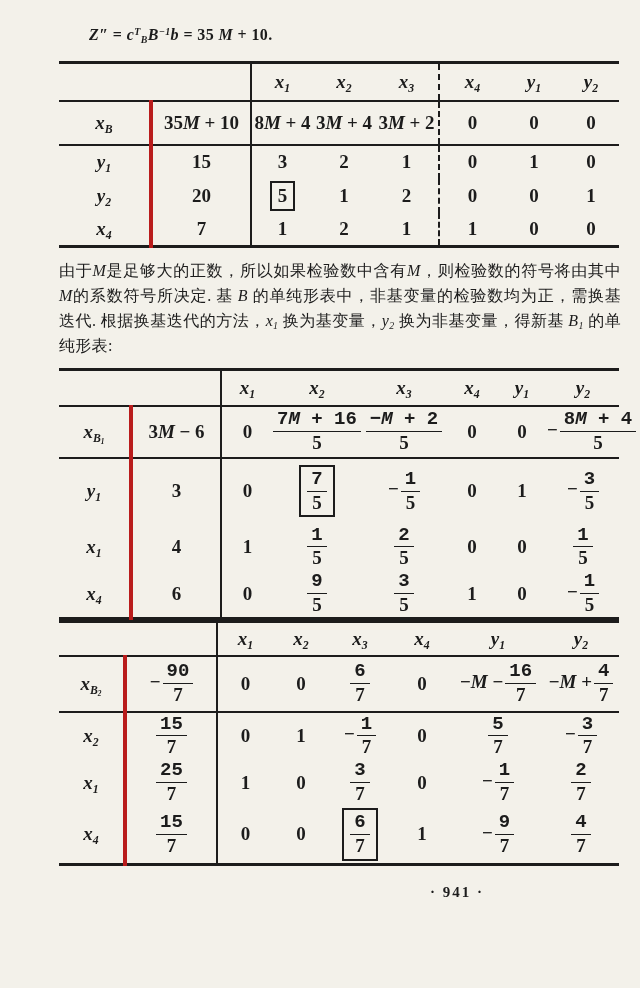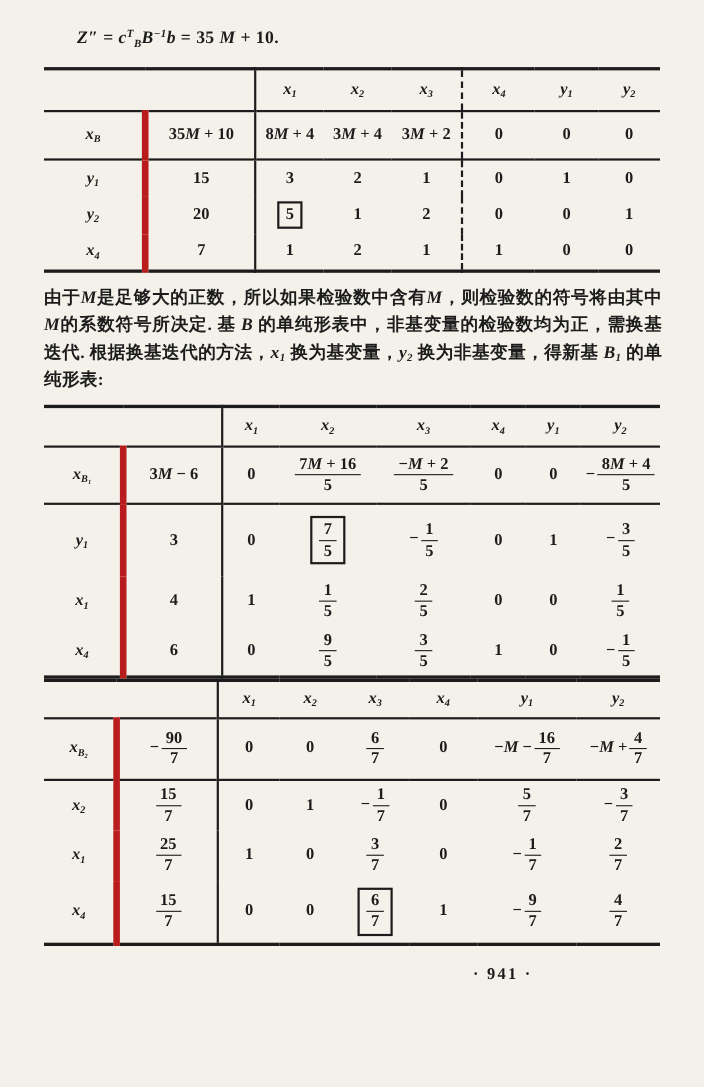--- a/index.html
+++ b/index.html
@@ -7,57 +7,57 @@
   body {
     background: #e9e7e1;
     font-family: "Liberation Serif", "DejaVu Serif", serif;
     color: #1c1c1c;
     overflow: hidden;
   }
   .page {
     position: relative;
     width: 640px; height: 988px;
     background: #f3f1ea;
-    padding: 16px 38px 0 40px;
+    padding: 16px 38px 0 59px;
   }
 
   
   .equations { margin: 4px 0 12px 30px; }
   .eq {
     font-size: 16px; line-height: 29px;
     font-weight: bold; letter-spacing: .4px; white-space: nowrap;
   }
 
   
   .para {
     width: 562px; font-size: 16px; line-height: 25px;
     text-align: justify; letter-spacing: .3px;
-    font-weight: bold;
+    font-weight: normal;
   }
   .para i, .eq i { font-family: "Liberation Serif", serif; }
 
   sub, sup { font-style: italic; line-height: 0; }
   sub { font-size: .62em; vertical-align: -0.35em; }
   sup { font-size: .62em; vertical-align: 0.55em; }
   sub sub { vertical-align: -0.3em; }
 
   
   table.simplex {
     width: 560px; table-layout: fixed; border-collapse: collapse;
     border-top: 3px solid #1c1c1c; border-bottom: 3px solid #1c1c1c;
-    font-size: 15px; font-weight: bold;
+    font-size: 19px; font-weight: bold;
   }
   .simplex th, .simplex td {
     text-align: center; vertical-align: middle; padding: 1px 0; white-space: nowrap;
   }
   .simplex thead tr { border-bottom: 2px solid #1c1c1c; }
   .simplex tbody tr.rule-below { border-bottom: 2px solid #1c1c1c; }
   .simplex tbody th.c-label, .simplex tbody td.c-value { border-left: 2px solid #1c1c1c; }
   .simplex tbody th.c-label { border-left: none; }
-  .simplex tbody td.c-value { border-left: 6px solid #b91c1c; }
+  .simplex tbody td.c-value { border-left: 4px solid #b91c1c; }
   .simplex .c0 { border-left: 2px solid #1c1c1c; }      
   .t1 .c3 { border-left: 2px dashed #1c1c1c; }          
 
   
   .t1 .c-label{width:92px}.t1 .c-value{width:100px}.t1 .c0{width:62px}.t1 .c1{width:62px}.t1 .c2{width:64px}.t1 .c3{width:66px}.t1 .c4{width:58px}.t1 .c5{width:56px}
   .t2 .c-label{width:72px}.t2 .c-value{width:90px}.t2 .c0{width:52px}.t2 .c1{width:88px}.t2 .c2{width:86px}.t2 .c3{width:50px}.t2 .c4{width:50px}.t2 .c5{width:72px}
   .t3 .c-label{width:66px}.t3 .c-value{width:92px}.t3 .c0{width:56px}.t3 .c1{width:56px}.t3 .c2{width:62px}.t3 .c3{width:62px}.t3 .c4{width:90px}.t3 .c5{width:76px}
 
   
   .t1 thead tr{height:38px}
@@ -72,21 +72,21 @@
   .t3 tbody tr:nth-child(1){height:56px}
   .t3 tbody tr:nth-child(2){height:46px}
   .t3 tbody tr:nth-child(3){height:46px}
   .t3 tbody tr:nth-child(4){height:58px}
 
   
   .frac {
     display: inline-flex; flex-direction: column; align-items: center;
     vertical-align: middle; line-height: 1.1;
   }
-  .frac .num { border-bottom: 1.5px solid #1c1c1c; padding: 0 4px 1px; }
+  .frac .num { border-bottom: 1.5px solid #1c1c1c; padding: 0 4px 1px; font-family: Liberation Mono, monospace; }
   .frac .den { padding: 1px 4px 0; }
   .pre { margin-right: 2px; }
   .boxed { display: inline-block; border: 2px solid #1c1c1c; padding: 2px 6px; }
   .para1 { margin: 10px 0 10px 0; }
   .para2 { margin: 8px 0 10px 0; }
 
   .footer {
     margin-top: 18px; padding-right: 118px;
     text-align: right; font-size: 15px; font-weight: bold; letter-spacing: 2px;
   }

